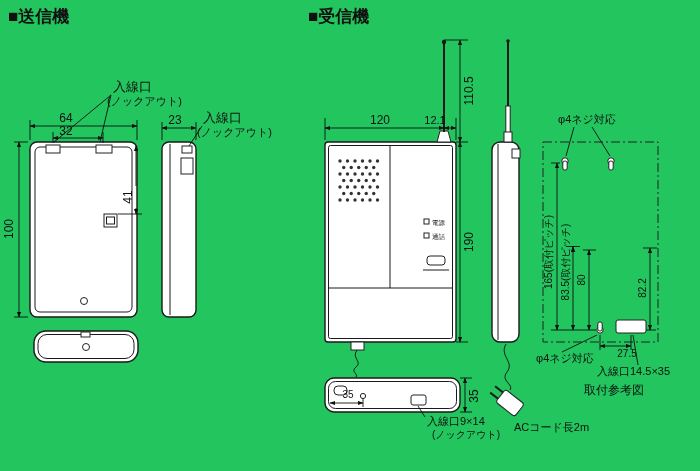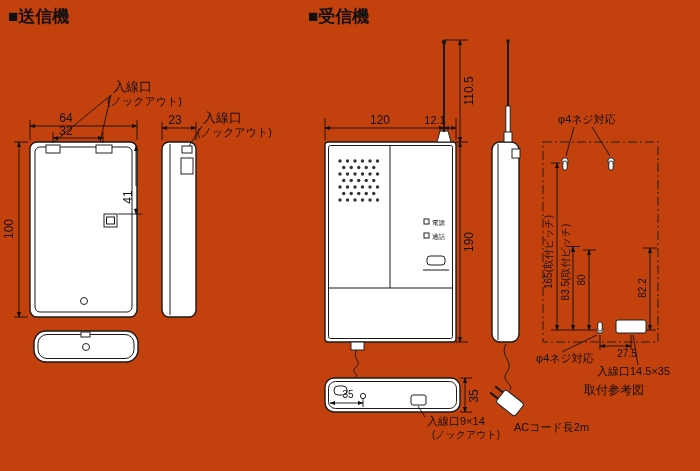--- a/index.html
+++ b/index.html
@@ -1,16 +1,16 @@
 <!DOCTYPE html>
 <html><head>
 <meta charset="utf-8">
 <style>
   html,body { margin:0; padding:0; background:#fff; }
-  .canvas { position:relative; width:700px; height:471px; background:#c2410c; overflow:hidden; }
+  .canvas { position:relative; width:700px; height:471px; background:#22c55e; overflow:hidden; }
   svg { position:absolute; left:0; top:0; }
   text { font-family:"Liberation Sans","DejaVu Sans",sans-serif; fill:#111; }
   .title { font-size:17px; font-weight:bold; }
   .t13 { font-size:13px; }
   .t12 { font-size:12px; }
   .t11 { font-size:11px; }
   .t10 { font-size:10px; }
   .tiny { font-size:6.5px; }
   .outline { fill:#fff; stroke:#1a1a1a; stroke-width:1.4; stroke-linejoin:round; }
   .thin    { fill:none; stroke:#1a1a1a; stroke-width:1; }

